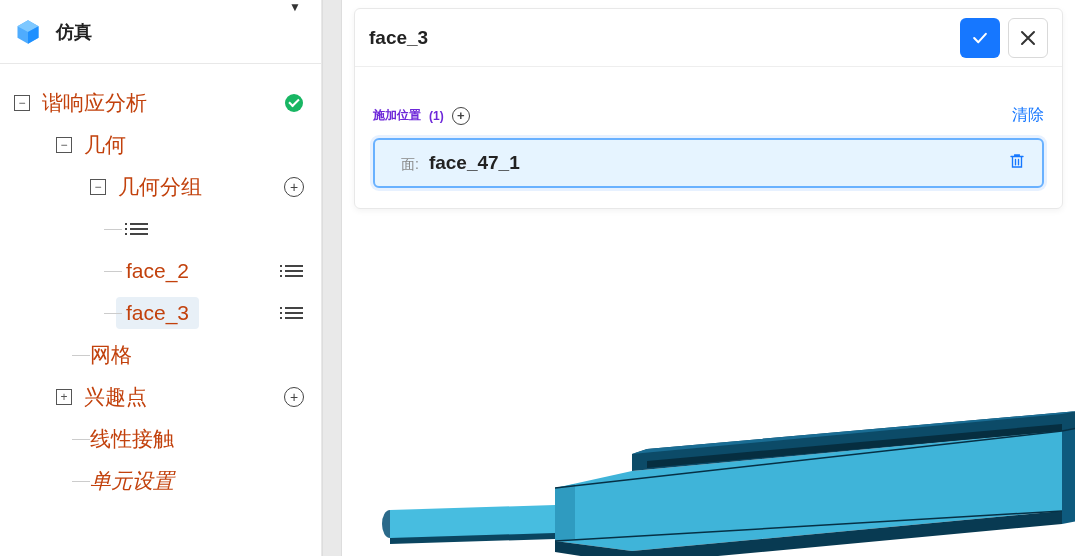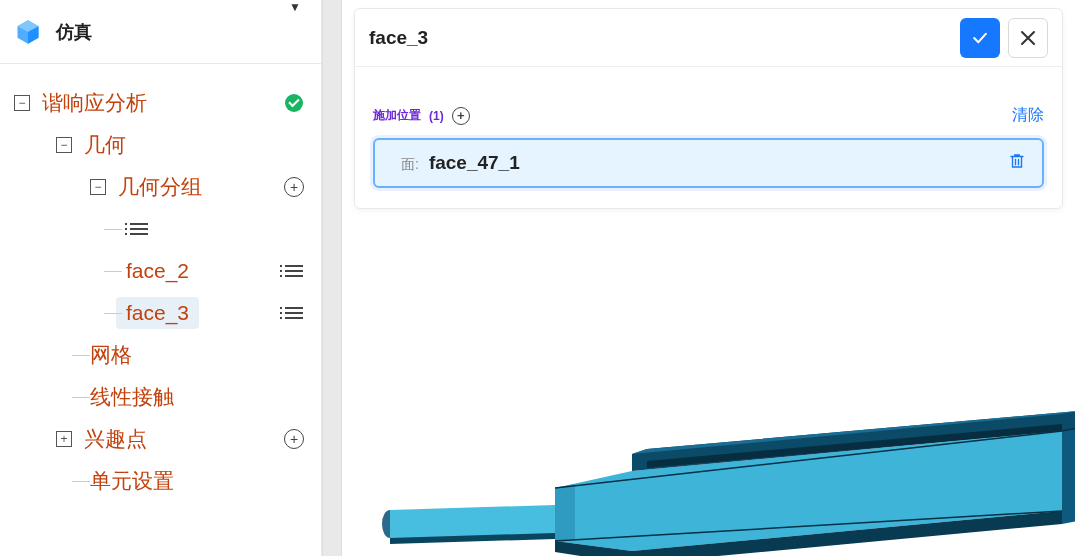--- a/index.html
+++ b/index.html
@@ -133,38 +133,38 @@
         </span>
     </div>
 
     <div class="tree-row indent2">
       <span class="tree-hline" style="left:58px;width:18px;"></span>
       <span style="width:28px;"></span>
       <span class="tree-label" style="margin-left:-28px;">网格</span>
       <span class="tree-right"></span>
     </div>
 
+    <div class="tree-row indent1">
+      <span class="toggle plus"></span>
+      <span class="tree-label">兴趣点</span>
+      <span class="tree-right">
+          <span class="add-circle"></span>
+        </span>
+    </div>
+
     <div class="tree-row indent2">
       <span class="tree-hline" style="left:58px;width:18px;"></span>
       <span style="width:28px;"></span>
       <span class="tree-label" style="margin-left:-28px;">线性接触</span>
       <span class="tree-right"></span>
     </div>
-
-    <div class="tree-row indent1">
-      <span class="toggle plus"></span>
-      <span class="tree-label">兴趣点</span>
-      <span class="tree-right">
-          <span class="add-circle"></span>
-        </span>
-    </div>
     <div class="tree-row indent2">
       <span class="tree-hline" style="left:58px;width:18px;"></span>
       <span style="width:28px;"></span>
-      <span class="tree-label" style="margin-left:-28px;">单元设置</span>
+      <span class="tree-label" style="margin-left:-28px;font-style:italic;">单元设置</span>
       <span class="tree-right"></span>
     </div>
 
   </div>
 </div>
 
 <div class="gap"></div>
 
 <div class="main">
   <div class="panel">

